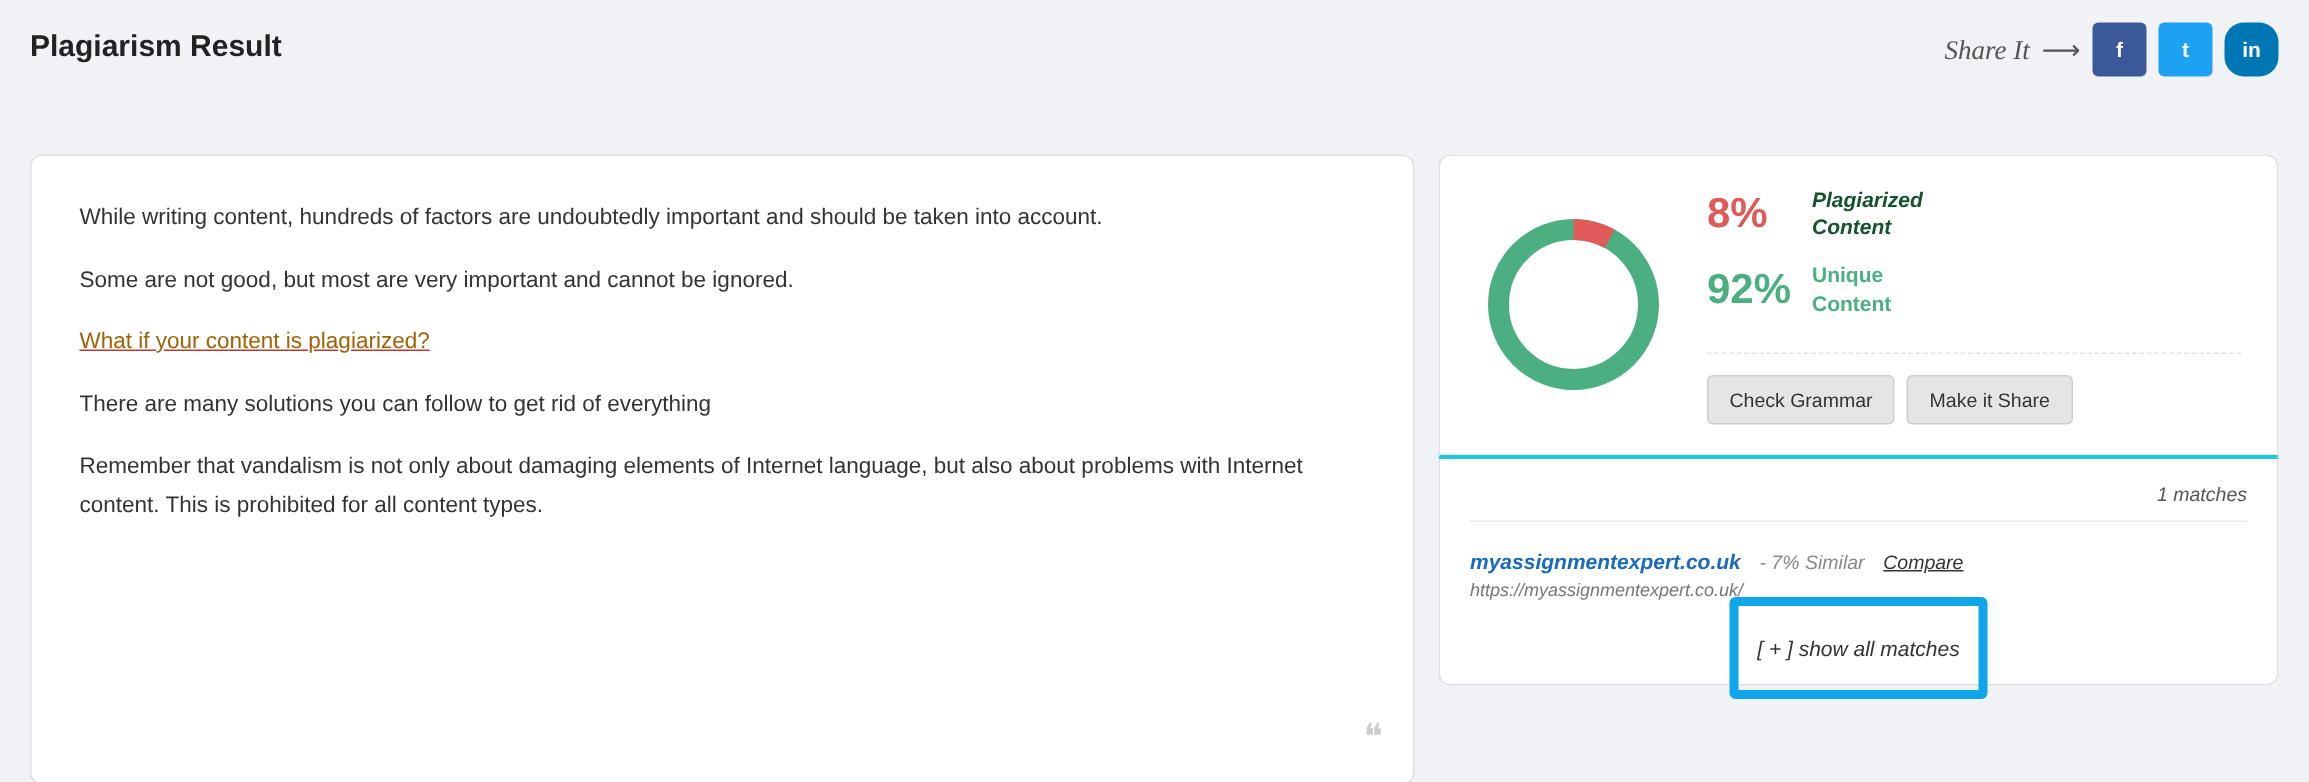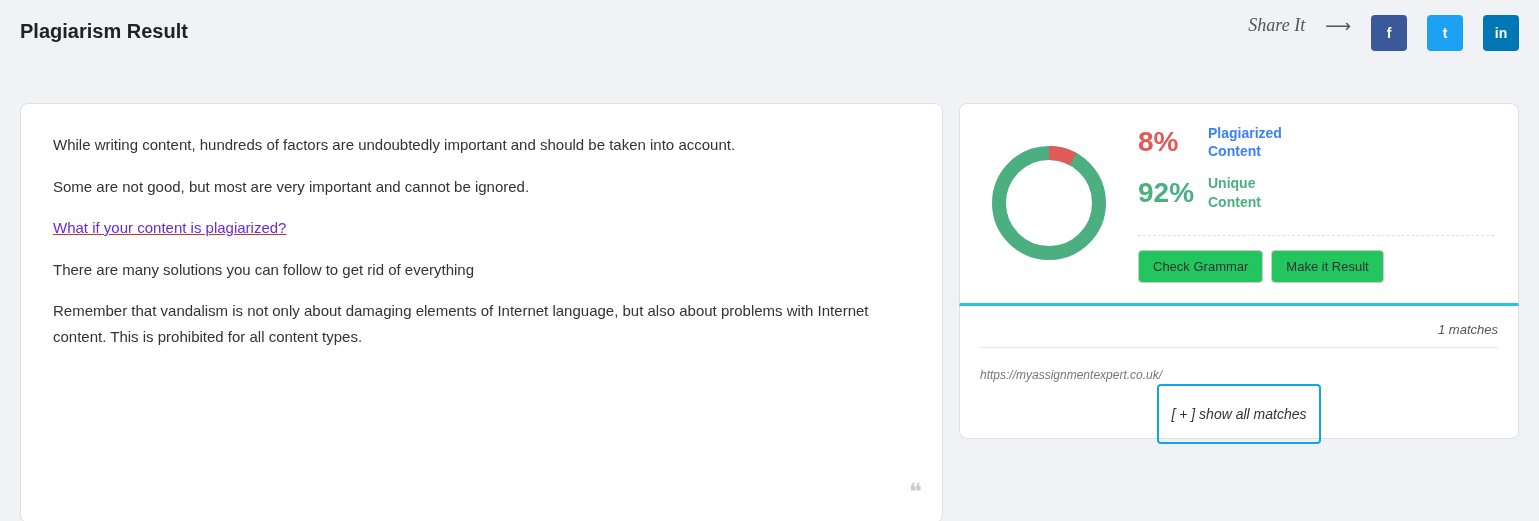--- a/index.html
+++ b/index.html
@@ -12,22 +12,22 @@
 
     .page-title {
       font-size: 20px;
       font-weight: bold;
       color: #222;
       margin-bottom: 16px;
     }
 
     .share-bar {
       display: flex;
-      align-items: flex-start;
-      gap: 20px;
+      align-items: center;
+      gap: 8px;
       float: right;
       margin-top: -44px;
     }
 
     .share-text {
       font-family: 'Georgia', serif;
       font-style: italic;
       font-size: 18px;
       color: #555;
     }
@@ -46,21 +46,21 @@
       font-weight: bold;
       font-size: 14px;
       cursor: pointer;
       display: flex;
       align-items: center;
       justify-content: center;
     }
 
     .share-btn.fb { background: #3b5998; }
     .share-btn.tw { background: #1da1f2; }
-    .share-btn.li { background: #0077b5; }
+    .share-btn.li { background: #0077b5; border-radius: 13px; }
 
     .main-content {
       display: flex;
       gap: 16px;
       margin-top: 60px;
     }
 
     .text-panel {
       flex: 1;
       background: #fff;
@@ -72,21 +72,21 @@
     }
 
     .text-panel p {
       font-size: 15px;
       color: #333;
       margin-bottom: 16px;
       line-height: 1.7;
     }
 
     .text-panel .plagiarized-link {
-      color: #6d28d9;
+      color: #a16207;
       text-decoration: underline;
       text-decoration-color: #c0392b;
       cursor: pointer;
     }
 
     .quote-icon {
       position: absolute;
       bottom: 16px;
       right: 20px;
       color: #ccc;
@@ -144,34 +144,34 @@
 
     .stat-percent.plagiarized { color: #e05a5a; }
     .stat-percent.unique { color: #4caf82; }
 
     .stat-label {
       font-size: 14px;
       font-weight: bold;
       line-height: 1.3;
     }
 
-    .stat-label.plagiarized { color: #3b82f6; }
+    .stat-label.plagiarized { color: #14532d; font-style: italic; }
     .stat-label.unique { color: #4caf82; }
 
     .action-buttons {
       display: flex;
       gap: 8px;
       padding: 14px 0 0 0;
       border-top: 1px dashed #e0e0e0;
       margin-top: 10px;
     }
 
     .action-btn {
       border: 1px solid #ccc;
-      background: #22c55e;
+      background: #e5e5e5;
       border-radius: 4px;
       padding: 8px 14px;
       font-size: 13px;
       color: #333;
       cursor: pointer;
     }
 
     .matches-panel {
       background: #fff;
       border: 1px solid #e0e0e0;
@@ -223,21 +223,21 @@
 
     .show-all {
       text-align: center;
       margin-top: 16px;
       font-size: 14px;
       color: #333;
       cursor: pointer;
     }
 
     .show-all span {
-      border: 2px solid #0ea5e9;
+      border: 6px solid #0ea5e9;
       padding: 20px 12px;
       border-radius: 4px;
     }
   </style>
 </head>
 <body>
 
 <div class="page-title">Plagiarism Result</div>
 
 <div class="share-bar">
@@ -275,30 +275,35 @@
         <div class="stat-item">
           <span class="stat-percent plagiarized">8%</span>
           <span class="stat-label plagiarized">Plagiarized<br>Content</span>
         </div>
         <div class="stat-item">
           <span class="stat-percent unique">92%</span>
           <span class="stat-label unique">Unique<br>Content</span>
         </div>
         <div class="action-buttons">
           <button class="action-btn">Check Grammar</button>
-          <button class="action-btn">Make it Result</button>
+          <button class="action-btn">Make it Share</button>
         </div>
       </div>
 
     </div>
 
     <div class="matches-panel">
       <div class="matches-header">1 matches</div>
 
       <div class="match-item">
+        <span>
+          <a class="match-site">myassignmentexpert.co.uk</a>
+          <span class="match-similarity">- 7% Similar</span>
+          <a class="match-compare">Compare</a>
+        </span>
         <div class="match-url">https://myassignmentexpert.co.uk/</div>
       </div>
 
       <div class="show-all">
         <span>[ + ] show all matches</span>
       </div>
     </div>
 
   </div>
 </div>

